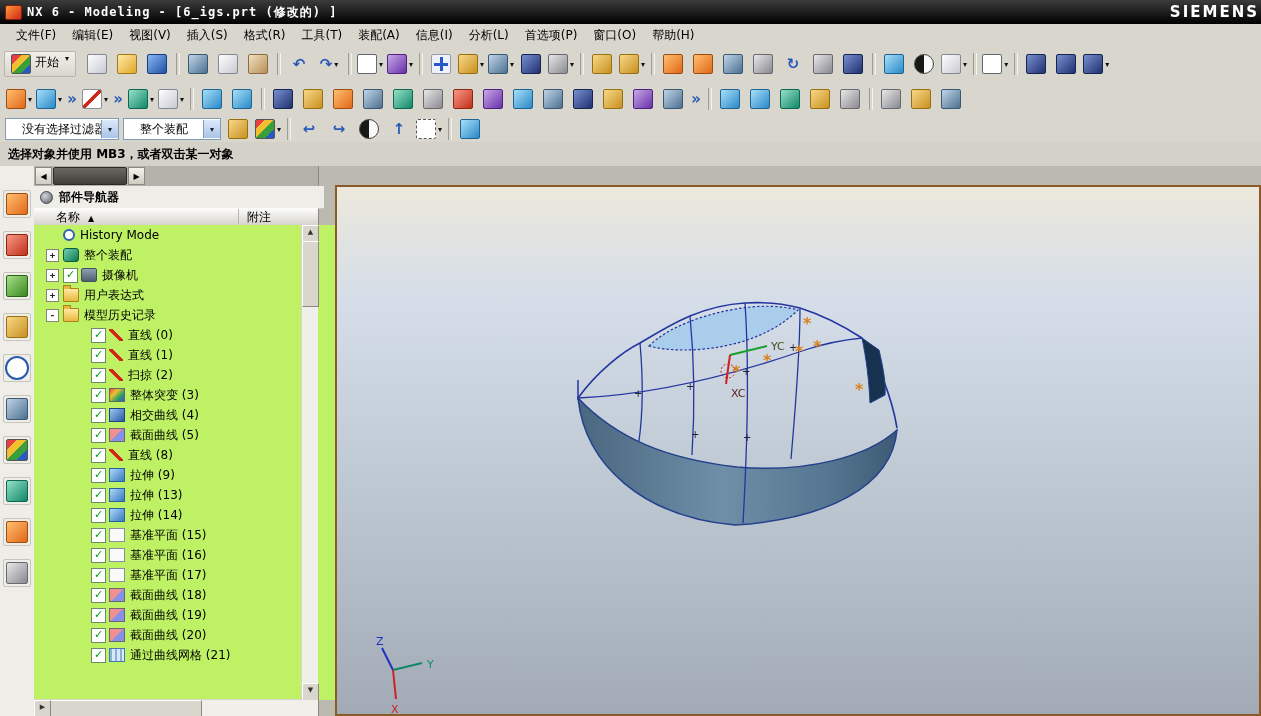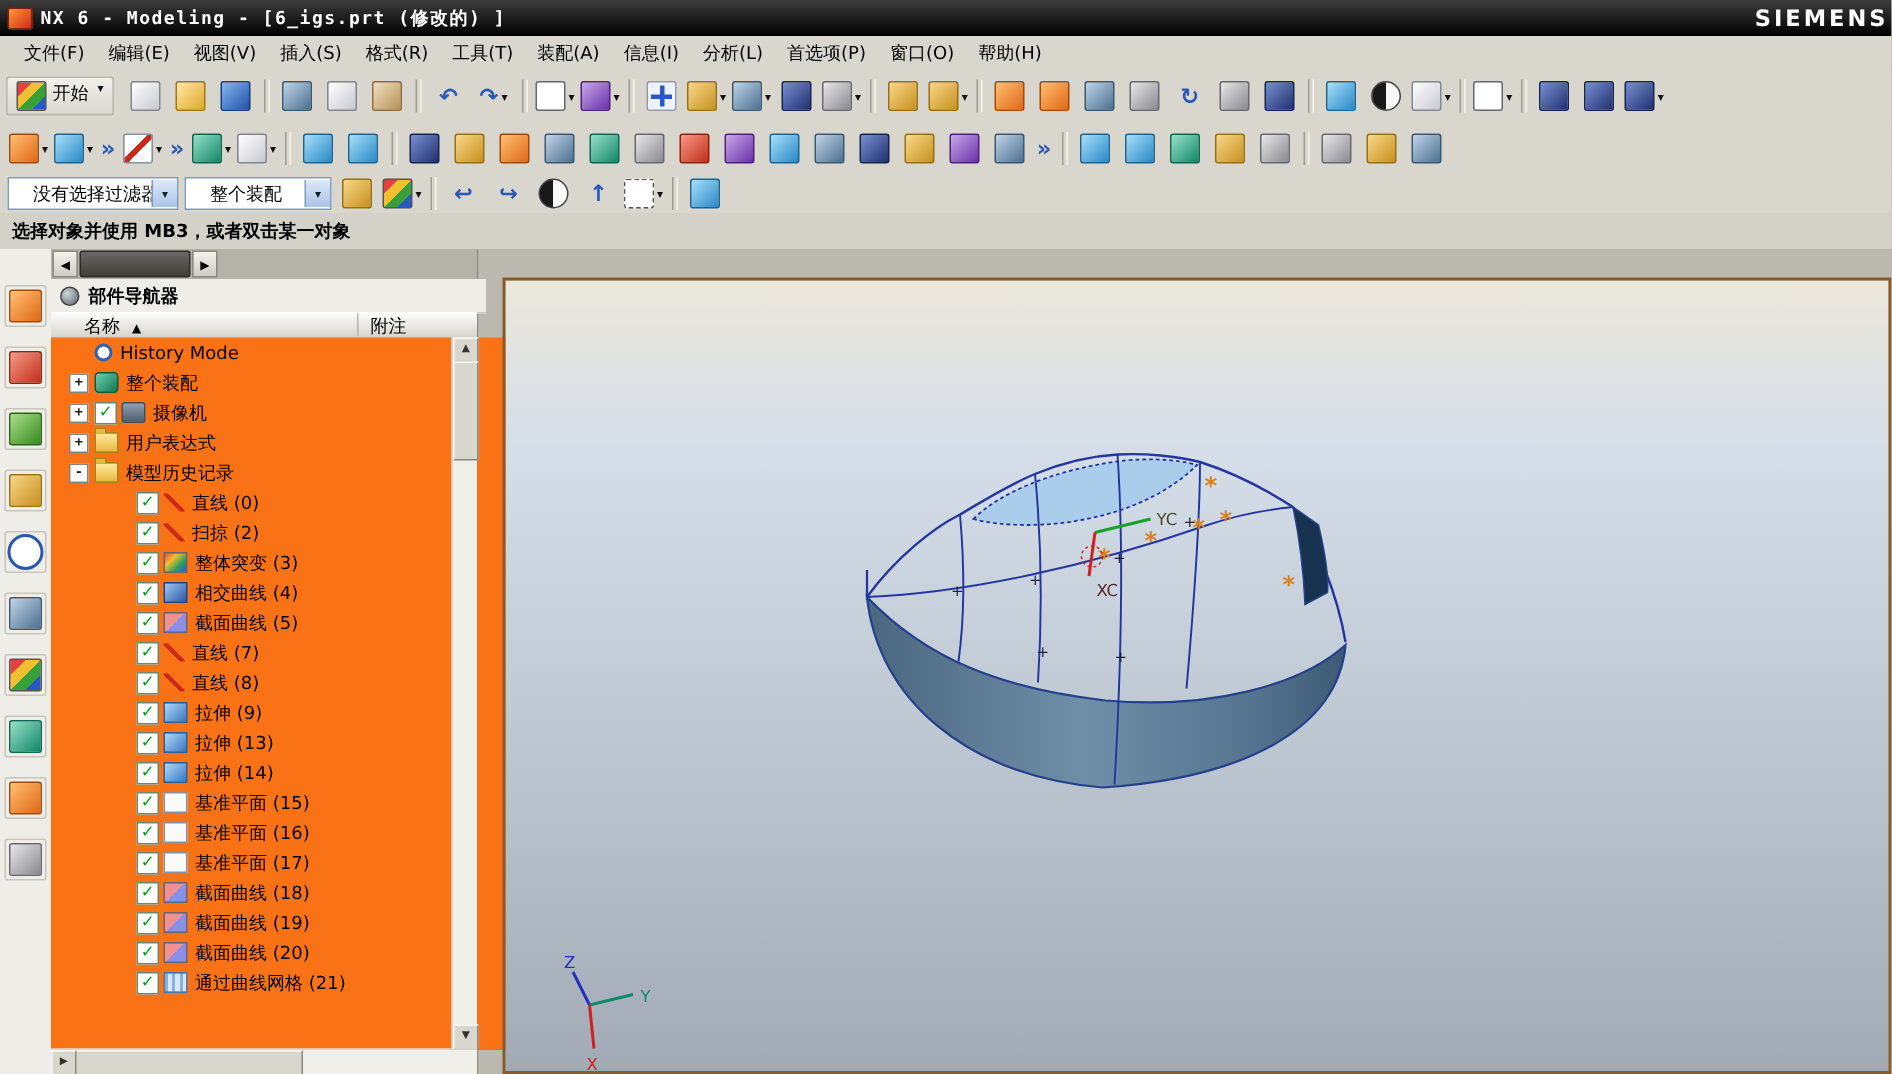--- a/index.html
+++ b/index.html
@@ -95,21 +95,21 @@
   .nav-header{position:absolute;left:0;top:20px;width:100%;height:22px;background:#efede7;
               border-bottom:1px solid #c8c5bd;display:flex;align-items:center;padding-left:6px;gap:6px}
   .nav-header-icon{width:11px;height:11px;border-radius:50%;background:radial-gradient(circle at 35% 35%,#cfd4da,#5a626a);border:1px solid #444}
   .nav-title{font-weight:bold}
   .nav-cols{position:absolute;left:0;top:42px;width:100%;height:17px;
             background:linear-gradient(#fefefe,#d6d3cb);border-bottom:1px solid #a8a49c}
   .col-name{position:absolute;left:22px;top:1px}
   .col-sort{font-size:8px;margin-left:8px}
   .col-note{position:absolute;left:204px;top:1px;padding-left:8px;border-left:1px solid #b8b4ac;height:15px}
 
-  .nav-tree{position:absolute;left:0;top:59px;width:324px;height:475px;overflow:hidden;background:#f97316}
+  .nav-tree{position:absolute;left:0;top:59px;width:324px;height:475px;overflow:hidden;background:#bef264}
   .trow{display:flex;align-items:center;height:20px;white-space:nowrap}
   .lvl0{padding-left:12px}.lvl1{padding-left:40px}
   .ebox{width:11px;height:11px;border:1px solid #888478;background:#fff;flex:none;margin-right:4px;
         font:bold 9px/10px "DejaVu Sans Mono",monospace;text-align:center;color:#222}
   .ebox:empty{visibility:hidden}
   .cb{display:none;width:13px;height:13px;border:1px solid #6a8a6a;background:#fff;flex:none;margin-right:3px;
       color:#00a010;font:bold 11px/12px "DejaVu Sans",sans-serif;text-align:center}
   .checked .cb{display:inline-block}
   .cb::before{content:"✓"}
   .ficon{width:14px;height:12px;flex:none;margin-right:5px}
@@ -769,20 +769,26 @@
           <span class="tlabel">模型历史记录</span>
         </div>
 
         <div class="trow lvl1 checked t-line">
           <span class="ebox"></span>
           <span class="cb"></span>
           <span class="ficon"></span>
           <span class="tlabel">直线 (0)</span>
         </div>
 
+        <div class="trow lvl1 checked t-line">
+          <span class="ebox"></span>
+          <span class="cb"></span>
+          <span class="ficon"></span>
+          <span class="tlabel">直线 (1)</span>
+        </div>
 
         <div class="trow lvl1 checked t-sweep">
           <span class="ebox"></span>
           <span class="cb"></span>
           <span class="ficon"></span>
           <span class="tlabel">扫掠 (2)</span>
         </div>
 
         <div class="trow lvl1 checked t-mutate">
           <span class="ebox"></span>
@@ -798,26 +804,20 @@
           <span class="tlabel">相交曲线 (4)</span>
         </div>
 
         <div class="trow lvl1 checked t-seccurve">
           <span class="ebox"></span>
           <span class="cb"></span>
           <span class="ficon"></span>
           <span class="tlabel">截面曲线 (5)</span>
         </div>
 
-        <div class="trow lvl1 checked t-line">
-          <span class="ebox"></span>
-          <span class="cb"></span>
-          <span class="ficon"></span>
-          <span class="tlabel">直线 (7)</span>
-        </div>
 
         <div class="trow lvl1 checked t-line">
           <span class="ebox"></span>
           <span class="cb"></span>
           <span class="ficon"></span>
           <span class="tlabel">直线 (8)</span>
         </div>
 
         <div class="trow lvl1 checked t-extrude">
           <span class="ebox"></span>

